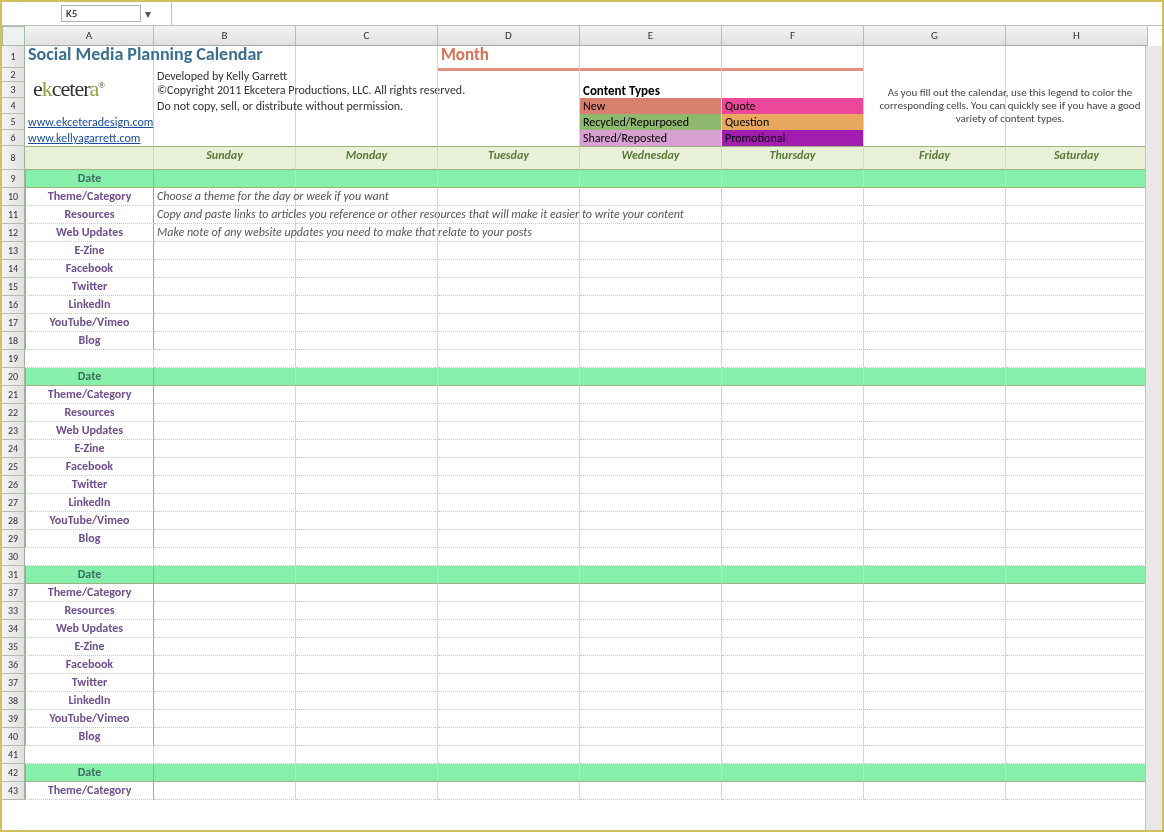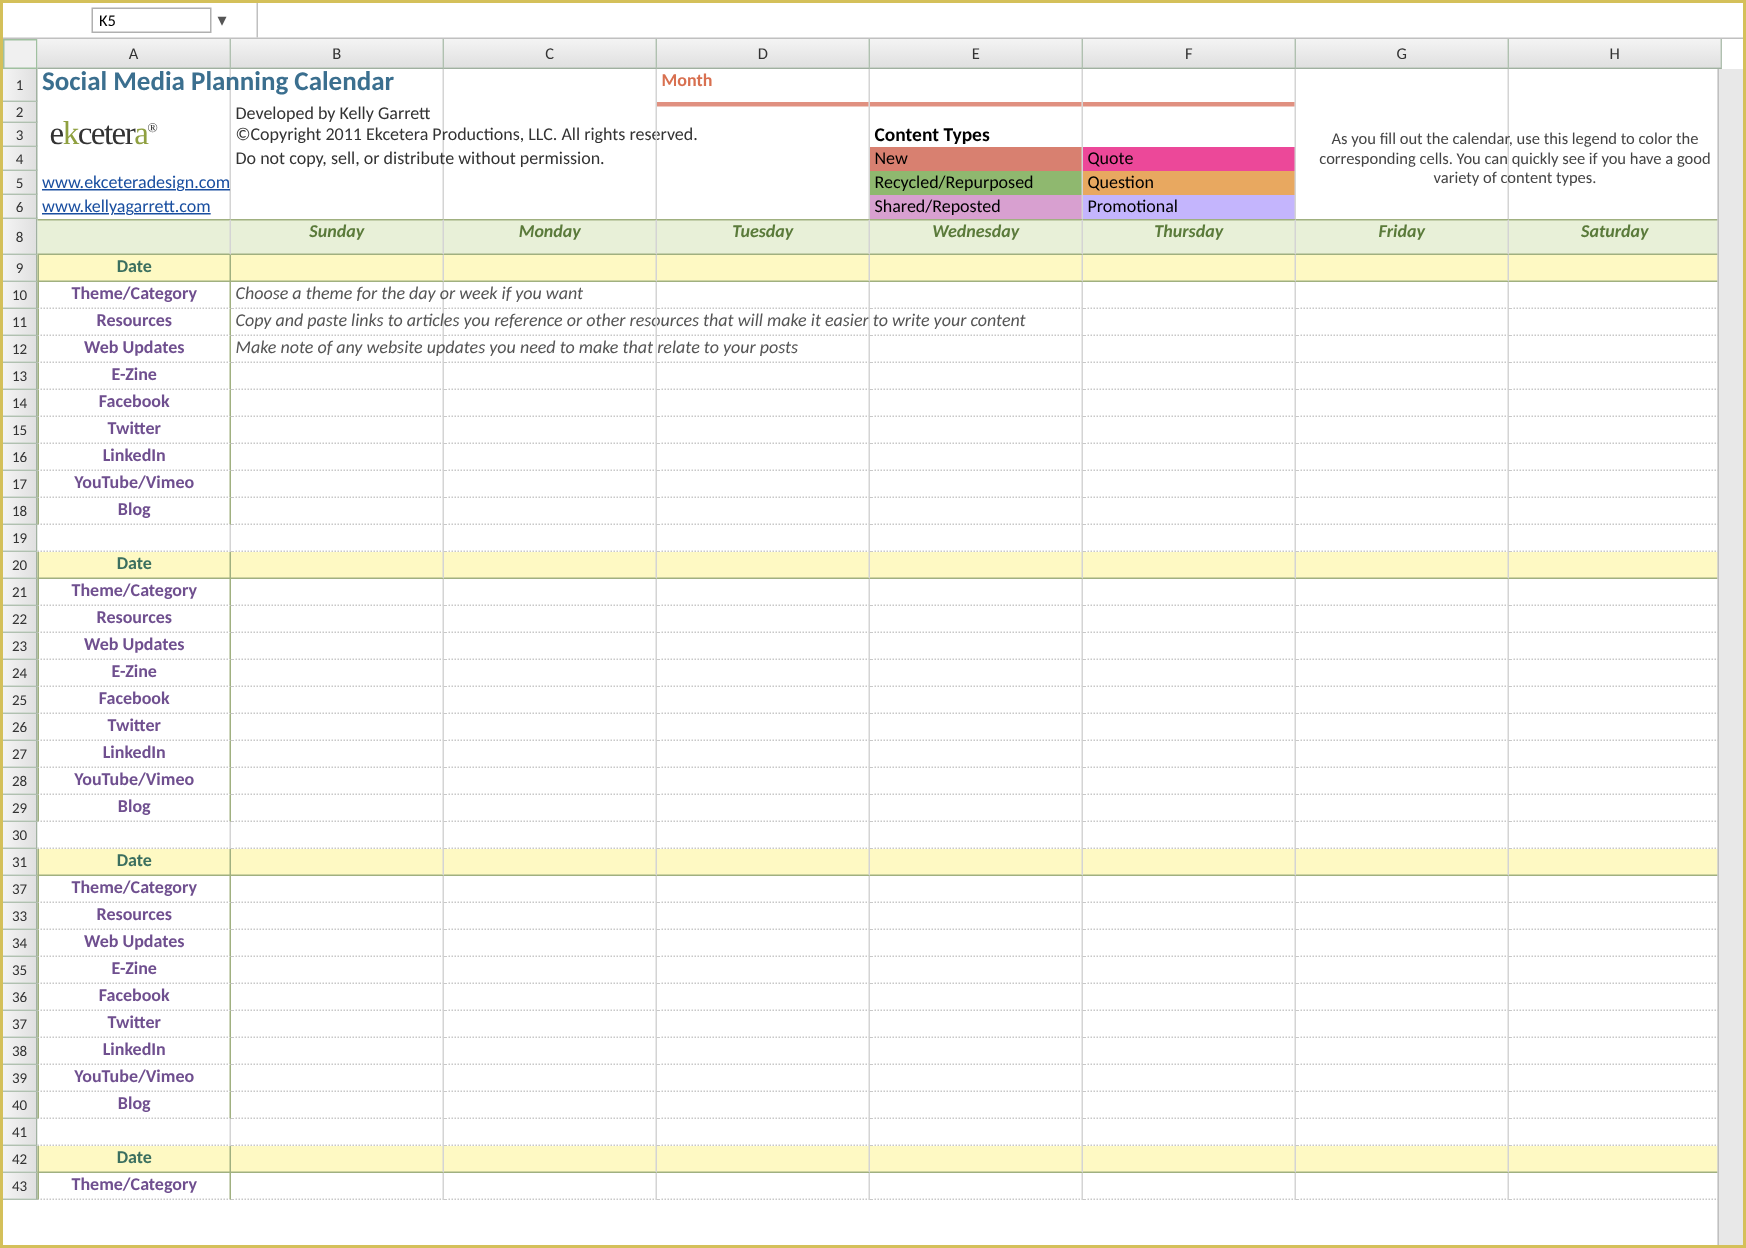--- a/index.html
+++ b/index.html
@@ -82,59 +82,59 @@
   padding: 1px 3px;
   font-size: 12px;
   overflow: visible;
   white-space: nowrap;
   line-height: 15px;
 }
 
 
 .hdr-zone .cell { border-bottom: none; }
 .title-text { font-size: 18px; font-weight: bold; color: #3b6f8f; }
-.month-text { font-size: 12px; font-weight: bold; color: #d87050; }
+.month-text { font-size: 17px; font-weight: bold; color: #d87050; }
 .dev-text { font-size: 12px; color: #333; }
 .link { color: #1a4fa0; text-decoration: underline; }
 
 .logo { 
   font-family: Georgia, serif;
   font-size: 22px;
   color: #333;
   letter-spacing: -1px;
   padding: 6px 0 0 4px;
 }
 .logo .kc { color: #8fa040; }
 
 
 .ct-hdr { font-weight: bold; font-size: 13px; }
 .leg-new { background: #d88070; color: #000; }
 .leg-recycled { background: #8fb86f; color: #000; }
 .leg-shared { background: #d8a0d0; color: #000; }
 .leg-quote { background: #ec4899; color: #000; }
 .leg-question { background: #e8a860; color: #000; }
-.leg-promotional { background: #c4b5fd; color: #000; }
+.leg-promotional { background: #a21caf; color: #000; }
 .month-bar { background: #e09080; height: 3px; }
 
 .instruct { font-size: 11px; color: #444; text-align: center; line-height: 13px; white-space: normal; }
 
 
 .day-hdr-row .cell {
   background: #e8f0d8;
   border-top: 1px solid #a0b080;
   border-bottom: 1px solid #a0b080;
   font-weight: bold;
   color: #5a7a3a;
   text-align: center;
   font-style: italic;
 }
 .day-hdr-row .cA { background: #e8f0d8; }
 
 .date-row .cell {
-  background: #fef9c3;
+  background: #86efac;
   border-bottom: 1px solid #a0b080;
 }
 .date-row .cA { 
   font-weight: bold; 
   color: #3b6f5f; 
   text-align: center;
 }
 
 .label-col {
   font-weight: bold;

